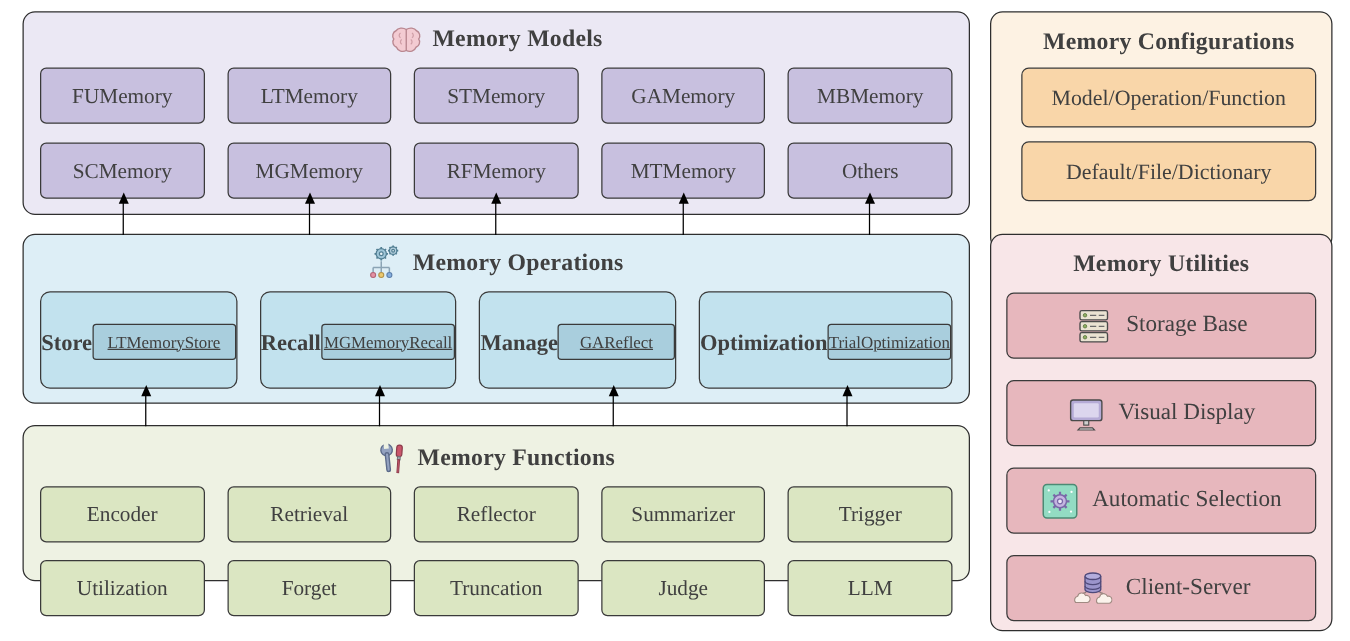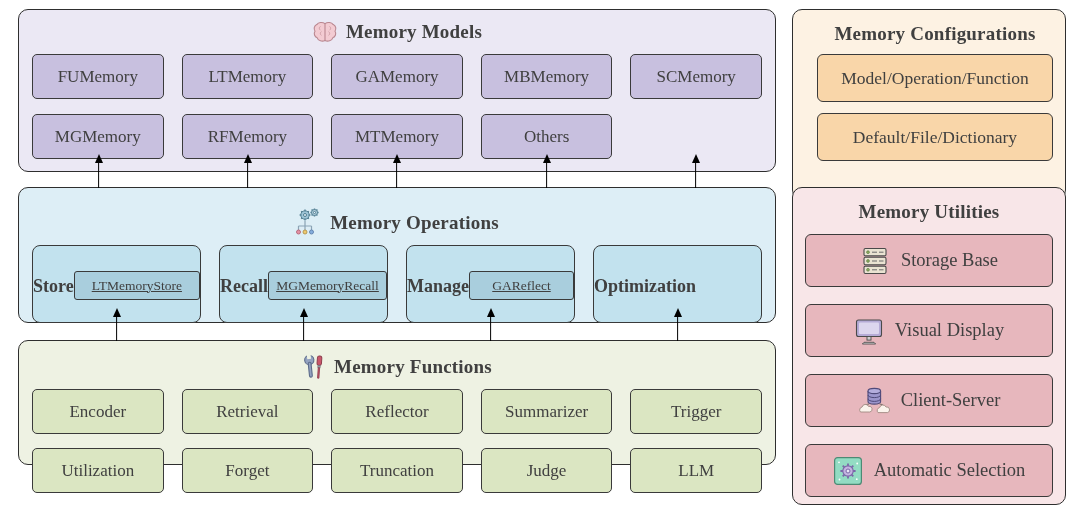--- a/index.html
+++ b/index.html
@@ -2,21 +2,21 @@
 <html style="--panel-border: #2e2e2e; --box-border: #3a3a3a; --arrow: #000000; --models-panel: #ebe8f4; --models-box: #c8c0df; --operations-panel: #ddeef6; --operations-box: #c2e2ee; --operations-inner: #a9cedd; --functions-panel: #eef2e3; --functions-box: #dbe6c2; --config-panel: #fdf2e3; --config-box: #f9d6a9; --utilities-panel: #f8e6e8; --utilities-box: #e7b7bd;"><head>
 <meta charset="utf-8">
 <style>
   html,body{margin:0;padding:0;background:#ffffff;}
   .stage{
     position:relative;width:1080px;height:513px;background:#ffffff;
     font-family:"Liberation Serif","DejaVu Serif",serif;color:#404040;overflow:hidden;
   }
   .panel{position:absolute;border:1.6px solid var(--panel-border);border-radius:10px;box-sizing:border-box;}
   .panel-models{left:18px;top:9px;width:758px;height:163px;background:var(--models-panel);padding:5px 13px 0 13px;}
-  .panel-operations{left:18px;top:187px;width:758px;height:136px;background:var(--operations-panel);padding:15px 13px 0 13px;}
+  .panel-operations{left:18px;top:187px;width:758px;height:136px;background:var(--operations-panel);padding:3px 13px 0 13px;}
   .panel-functions{left:18px;top:340px;width:758px;height:125px;background:var(--functions-panel);padding:9px 13px 0 13px;text-align:right;}
   .panel-config{left:792px;top:9px;width:274px;height:191px;background:var(--config-panel);padding:6px 12px 0 24px;}
   .panel-utilities{left:792px;top:187px;width:274px;height:318px;background:var(--utilities-panel);padding:6px 12px 0 12px;}
 
   .hdr{display:flex;align-items:center;justify-content:center;gap:8px;height:34px;}
   .hdr-title{font-size:19px;font-weight:bold;letter-spacing:.2px;}
   .hdr-ops{height:40px;}
   .hdr-right{height:32px;margin-top:2px;}
   .hdr-right .hdr-title{font-size:19px;}
 
@@ -75,20 +75,21 @@
           <path d="M13 2.6 C10.4 0.8 6.4 1.2 4.8 3.6 C2.2 4.6 1.4 8 3 10.2 C1.4 12.4 2.6 15.8 5.2 16.8 C6.2 19.8 10.2 21 13 19.4 C15.8 21 19.8 19.8 20.8 16.8 C23.4 15.8 24.6 12.4 23 10.2 C24.6 8 23.8 4.6 21.2 3.6 C19.6 1.2 15.6 0.8 13 2.6 Z" fill="#f3cbd2" stroke="#b98790" stroke-width="1.1"></path>
           <path d="M13 2.6 V19.4" fill="none" stroke="#b98790" stroke-width="1.1"></path>
           <path d="M8.4 5.4 C7 6.4 7 8.2 8.4 9.2 M9.4 10.6 C8 11.6 8 13.4 9.4 14.4 M17.6 5.4 C19 6.4 19 8.2 17.6 9.2 M16.6 10.6 C18 11.6 18 13.4 16.6 14.4" fill="none" stroke="#cf9ea6" stroke-width="1"></path>
         </svg>
       </span>
       <span class="hdr-title">Memory Models</span>
     </div>
     <div class="grid5">
       <div class="cellbox mbox">FUMemory</div>
       <div class="cellbox mbox">LTMemory</div>
+      <div class="cellbox mbox">STMemory</div>
       <div class="cellbox mbox">GAMemory</div>
       <div class="cellbox mbox">MBMemory</div>
       <div class="cellbox mbox">SCMemory</div>
       <div class="cellbox mbox">MGMemory</div>
       <div class="cellbox mbox">RFMemory</div>
       <div class="cellbox mbox">MTMemory</div>
       <div class="cellbox mbox">Others</div>
     </div>
   </section>
 
@@ -124,20 +125,21 @@
       <div class="opgroup">
         <div class="opname">Recall</div>
         <div class="opinner">MGMemoryRecall</div>
       </div>
       <div class="opgroup">
         <div class="opname">Manage</div>
         <div class="opinner">GAReflect</div>
       </div>
       <div class="opgroup">
         <div class="opname">Optimization</div>
+        <div class="opinner">TrialOptimization</div>
       </div>
     </div>
   </section>
 
   <section class="panel panel-functions">
     <div class="hdr">
       <span class="icon">
         <svg width="24" height="27" viewBox="0 0 24 27">
           <g transform="rotate(-6 8 13)">
             <circle cx="8" cy="6" r="4.6" fill="#93a2c0" stroke="#5c6b8a" stroke-width="1.1"></circle>
@@ -208,50 +210,50 @@
             <rect x="2.5" y="4" width="25" height="16.5" rx="2" fill="#b5abd6" stroke="#4a4a4a" stroke-width="1.1"></rect>
             <rect x="5" y="6.5" width="20" height="11.5" rx="1" fill="#dcd6ee"></rect>
             <rect x="13" y="20.5" width="4" height="3.6" fill="#cfcfcf" stroke="#4a4a4a" stroke-width="0.9"></rect>
             <path d="M10 26.3 h10 l1.6 1.7 h-13.2 z" fill="#e3e3e3" stroke="#4a4a4a" stroke-width="0.9"></path>
           </svg>
         </span>
         <span>Visual Display</span>
       </div>
       <div class="utilbox">
         <span class="icon">
+          <svg width="30" height="30" viewBox="0 0 30 30">
+            <rect x="1.6" y="1.6" width="26.8" height="26.8" rx="3" fill="#93dcc3" stroke="#4c8a74" stroke-width="1.2"></rect>
+            <g stroke="#7a68a8" stroke-width="1.8">
+              <path d="M15 7.4 V22.6 M7.4 15 H22.6 M9.7 9.7 L20.3 20.3 M20.3 9.7 L9.7 20.3"></path>
+            </g>
+            <circle cx="15" cy="15" r="5.2" fill="#c4b4e0" stroke="#7a68a8" stroke-width="1.2"></circle>
+            <circle cx="15" cy="15" r="2" fill="#ece5f7" stroke="#7a68a8" stroke-width="1"></circle>
+            <g fill="#ffffff">
+              <circle cx="6" cy="6.3" r="0.9"></circle>
+                <circle cx="24.2" cy="7.5" r="0.9"></circle>
+                <circle cx="6.5" cy="23.5" r="0.9"></circle>
+                <circle cx="23.8" cy="23.2" r="0.9"></circle>
+            </g>
+          </svg>
+        </span>
+        <span>Automatic Selection</span>
+      </div>
+      <div class="utilbox">
+        <span class="icon">
           <svg width="32" height="30" viewBox="0 0 32 30">
             <path d="M10 5 v10.5 a6.3 2.6 0 0 0 12.6 0 V5" fill="#9b95cc" stroke="#4f4a7a" stroke-width="1.1"></path>
             <path d="M10 9 a6.3 2.6 0 0 0 12.6 0 M10 12.8 a6.3 2.6 0 0 0 12.6 0" fill="none" stroke="#4f4a7a" stroke-width="1"></path>
             <ellipse cx="16.3" cy="5" rx="6.3" ry="2.6" fill="#b3addd" stroke="#4f4a7a" stroke-width="1.1"></ellipse>
             <path d="M11 18 C7 18.5 5.5 20.5 6.5 22 M21.6 18 C25.6 18.5 27 20.5 26 22" fill="none" stroke="#7a6f68" stroke-width="1"></path>
             <path d="M2.5 26 a3 3 0 0 1 1.6-5 a3.4 3.4 0 0 1 6.4-0.6 a2.6 2.6 0 0 1 1.4 5.6 z" fill="#fbf3ec" stroke="#a08a82" stroke-width="0.9"></path>
             <path d="M20 26.6 a3 3 0 0 1 1.6-5 a3.4 3.4 0 0 1 6.4-0.6 a2.6 2.6 0 0 1 1.4 5.6 z" fill="#fbf3ec" stroke="#a08a82" stroke-width="0.9"></path>
           </svg>
         </span>
         <span>Client-Server</span>
       </div>
-      <div class="utilbox">
-        <span class="icon">
-          <svg width="30" height="30" viewBox="0 0 30 30">
-            <rect x="1.6" y="1.6" width="26.8" height="26.8" rx="3" fill="#93dcc3" stroke="#4c8a74" stroke-width="1.2"></rect>
-            <g stroke="#7a68a8" stroke-width="1.8">
-              <path d="M15 7.4 V22.6 M7.4 15 H22.6 M9.7 9.7 L20.3 20.3 M20.3 9.7 L9.7 20.3"></path>
-            </g>
-            <circle cx="15" cy="15" r="5.2" fill="#c4b4e0" stroke="#7a68a8" stroke-width="1.2"></circle>
-            <circle cx="15" cy="15" r="2" fill="#ece5f7" stroke="#7a68a8" stroke-width="1"></circle>
-            <g fill="#ffffff">
-              <circle cx="6" cy="6.3" r="0.9"></circle>
-                <circle cx="24.2" cy="7.5" r="0.9"></circle>
-                <circle cx="6.5" cy="23.5" r="0.9"></circle>
-                <circle cx="23.8" cy="23.2" r="0.9"></circle>
-            </g>
-          </svg>
-        </span>
-        <span>Automatic Selection</span>
-      </div>
     </div>
   </section>
 
   <div class="arrow arw-up-a" style="left:92px"></div>
   <div class="arrow arw-up-a" style="left:241px"></div>
   <div class="arrow arw-up-a" style="left:390px"></div>
   <div class="arrow arw-up-a" style="left:540px"></div>
   <div class="arrow arw-up-a" style="left:689px"></div>
 
   <div class="arrow arw-up-b" style="left:110px"></div>

